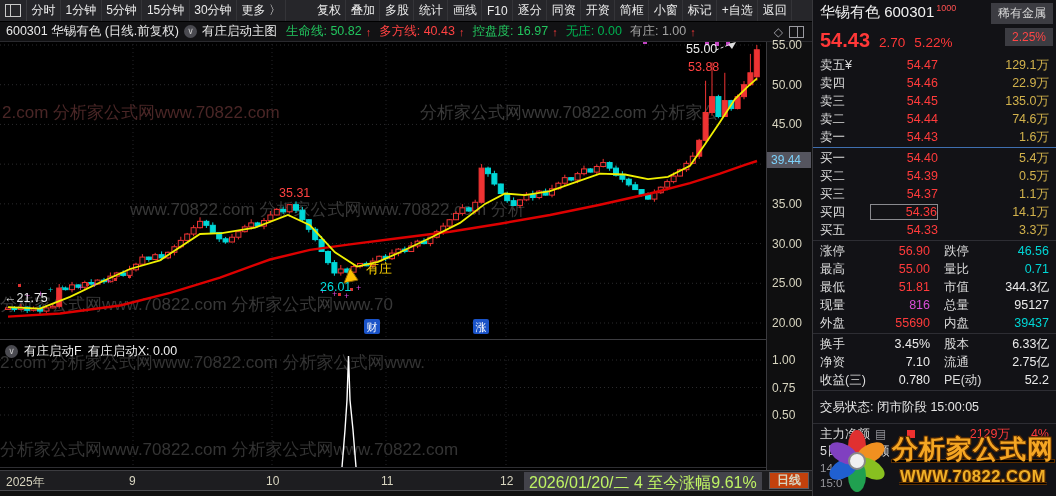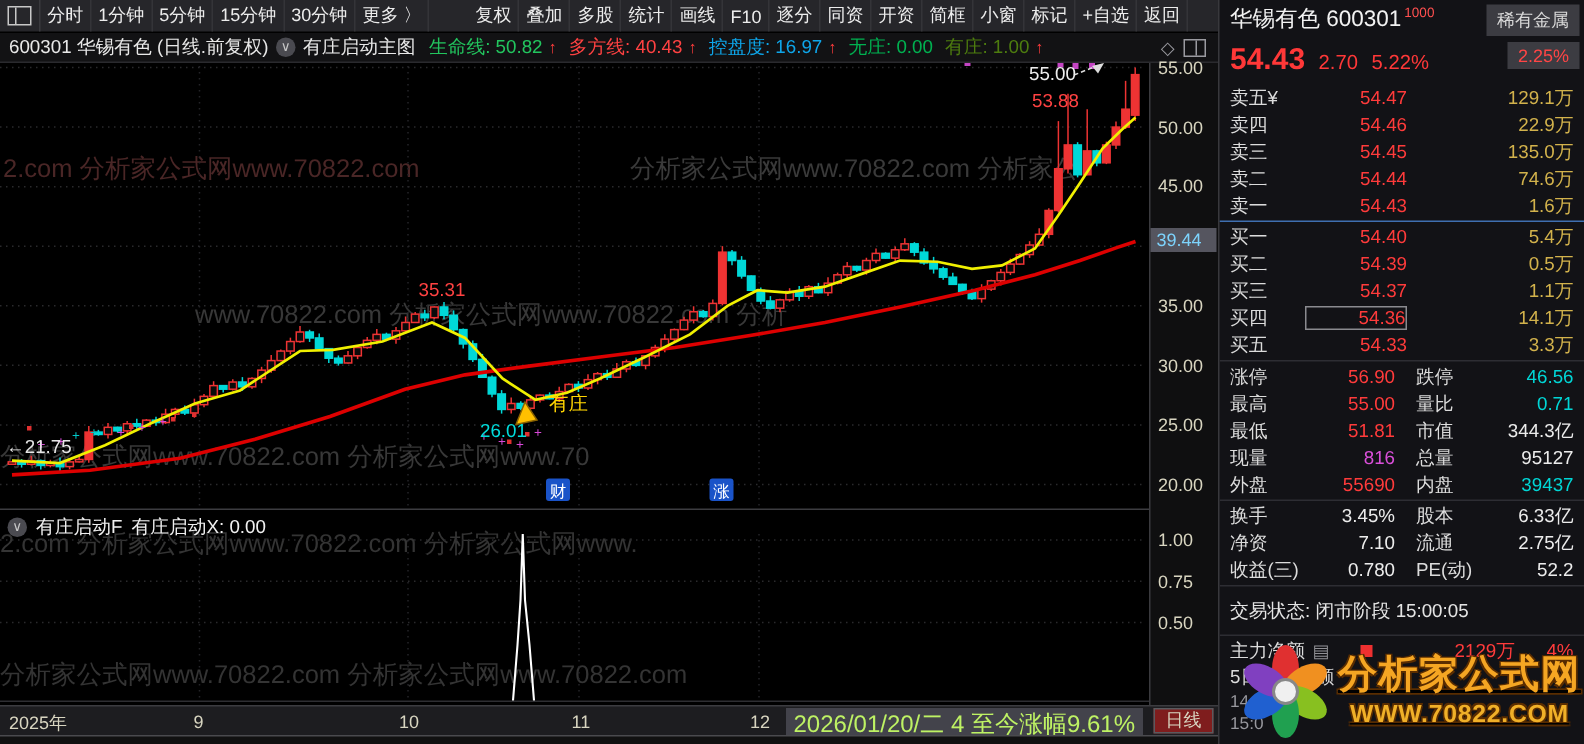--- a/index.html
+++ b/index.html
@@ -31,22 +31,22 @@
           border-left:1px solid #3a3a3e;box-sizing:border-box;z-index:2;}
   .ytick{position:absolute;left:5px;font-size:12px;color:#d8d5c0;line-height:1;}
   .ymark{position:absolute;left:0;width:44px;background:#55555f;color:#7dd3fc;font-size:12px;
          line-height:16px;padding-left:4px;box-sizing:border-box;}
   .sub-header{position:absolute;left:0;top:343px;z-index:2;display:flex;align-items:center;gap:6px;
               font-size:12.5px;color:#f0f0f0;padding-left:5px;}
   .x-axis{position:absolute;left:0;top:470px;width:812px;height:20px;background:#1d1d20;
           border-top:1px solid #3c3c40;box-sizing:border-box;z-index:3;font-size:12px;color:#d8d5c0;}
   .x-item{position:absolute;top:3px;}
   .x-cur{position:absolute;left:524px;top:1px;background:#43434b;color:#bef264;padding:1px 5px;font-size:16px;}
-  .x-period{position:absolute;left:769px;top:1px;border:1px solid #5a5a5e;background:#7f1d1d;
-            padding:0 7px;line-height:15px;}
+  .x-period{position:absolute;left:769px;top:1px;border:1px solid #5a5a5e;background:#c2410c;
+            padding:0 7px;line-height:15px;font-weight:bold;}
   .bottom-strip{position:absolute;left:0;top:490px;width:812px;height:6px;background:#111;
                 border-top:1px solid #4a4a4e;box-sizing:border-box;z-index:3;}
   
   .quote-panel{position:absolute;left:812px;top:0;width:244px;height:496px;background:#121216;
                border-left:1px solid #38383c;box-sizing:border-box;overflow:hidden;}
   .q-top{position:relative;height:56px;padding:3px 7px;box-sizing:border-box;}
   .q-name{font-size:15px;color:#f2f2f2;}
   .q-tag{font-size:9px;color:#ff5050;vertical-align:super;margin-left:2px;}
   .q-chip-col{position:absolute;right:3px;top:3px;width:76px;display:flex;flex-direction:column;align-items:flex-end;gap:4px;}
   .q-chip{background:#3c3c42;color:#d8d8d8;font-size:12px;padding:2px 7px;}
@@ -115,24 +115,24 @@
 
   <div class="info-row">
     <span>600301 华锡有色 (日线.前复权)</span>
     <span class="chev">∨</span>
     <span>有庄启动主图</span>
     <span id="hdr-vals" style="display:flex;gap:4px;align-items:center;">
         <span class="hv-label" style="color: #22c55e; text-align: center;">生命线: 50.82</span>
         <span class="hv-arrow">↑</span>
         <span class="hv-label" style="color: rgb(255, 66, 66);">多方线: 40.43</span>
         <span class="hv-arrow">↑</span>
-        <span class="hv-label" style="color: #0ea5e9;">控盘度: 16.97</span>
+        <span class="hv-label" style="color: #22c55e;">控盘度: 16.97</span>
         <span class="hv-arrow">↑</span>
         <span class="hv-label" style="color: rgb(0, 176, 80);">无庄: 0.00</span>
-        <span class="hv-label" style="color: #4d7c0f; text-align: right;">有庄: 1.00</span>
+        <span class="hv-label" style="color: #a3a3a3; text-align: right;">有庄: 1.00</span>
         <span class="hv-arrow">↑</span>
       </span>
     <span class="hdr-icons">
       <span>◇</span>
       <span class="split-ico"></span>
     </span>
   </div>
 
   <svg id="chart-svg" width="766" height="428" viewBox="0 42 766 428">
       <text x="2" y="118" fill="#4a2626" font-size="17">2.com 分析家公式网www.70822.com</text>

